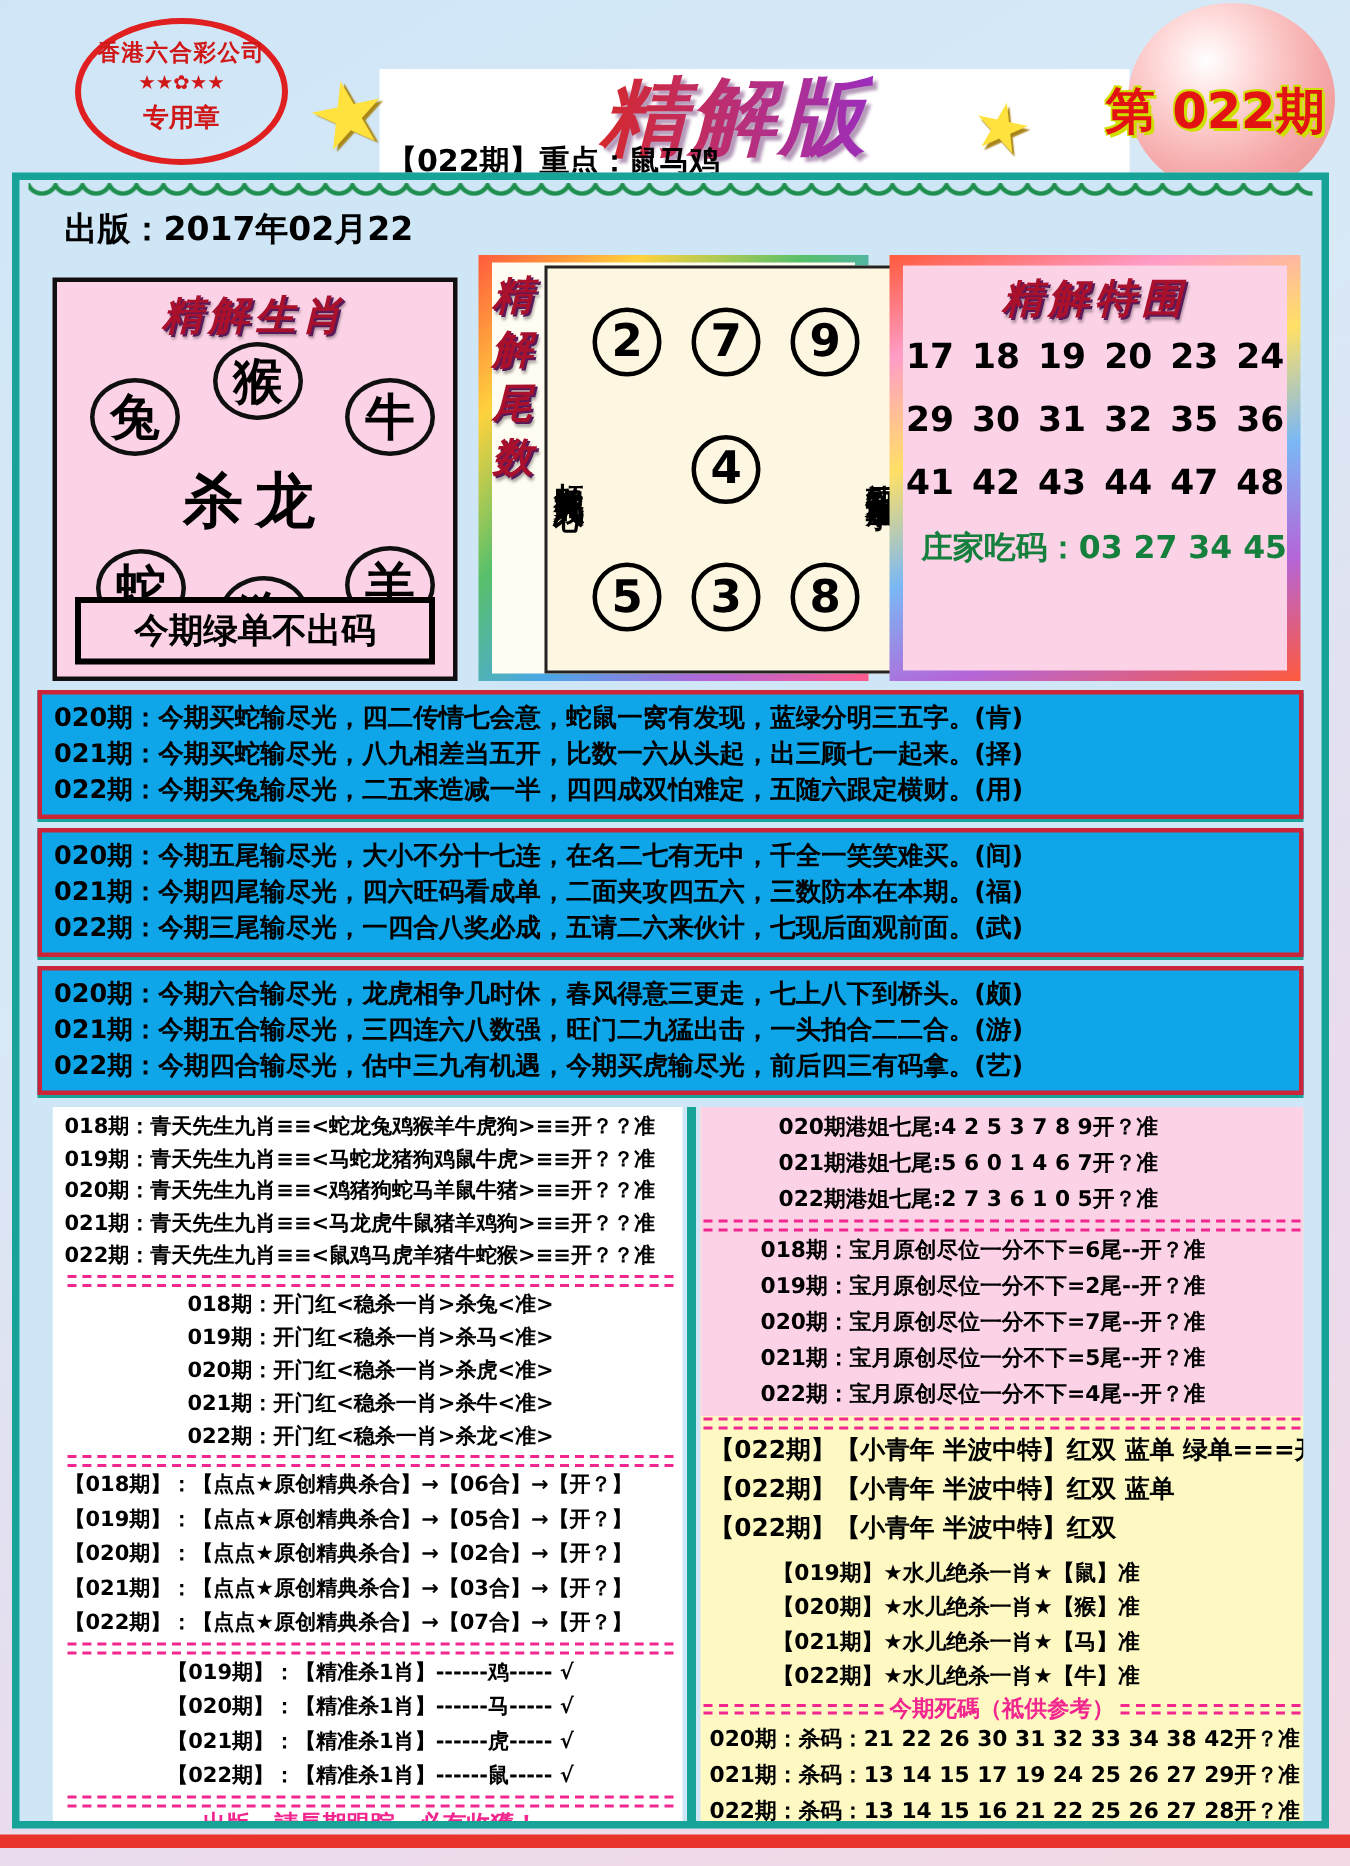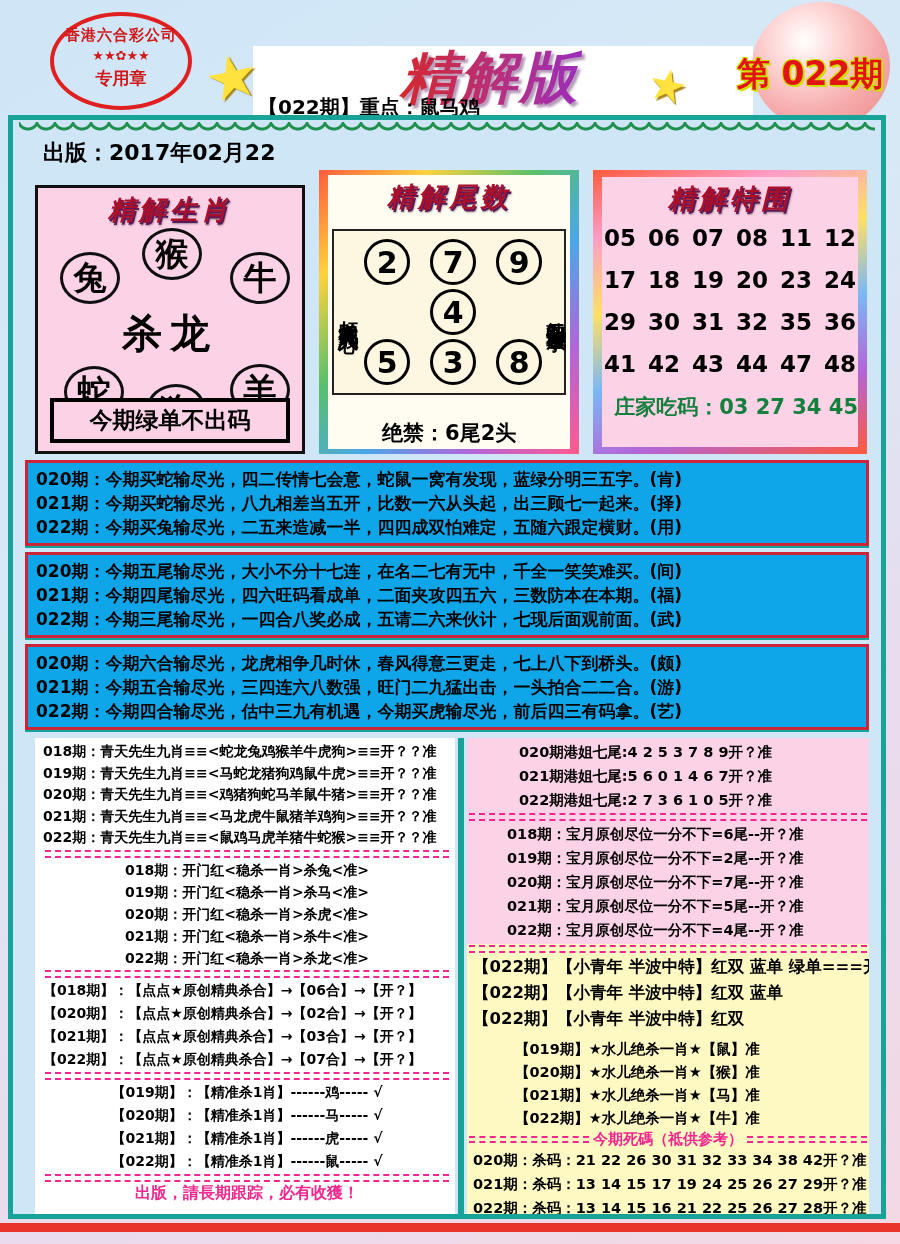--- a/index.html
+++ b/index.html
@@ -71,21 +71,21 @@
   .zc3 { left: 26px; top: 178px; } .zc4 { left: 108px; top: 196px; } .zc5 { left: 192px; top: 176px; }
   .kill { position: absolute; left: 0; top: 118px; width: 100%; text-align: center; font-size: 40px; font-weight: bold; letter-spacing: 8px; color: #000; }
   .zfoot {
     position: absolute; left: 12px; right: 12px; bottom: 8px; border: 4px solid #000;
     text-align: center; font-size: 23px; font-weight: bold; color: #000; padding: 3px 0; background: #fbd2e6;
   }
   .panel-tails {
     width: 260px; padding: 5px 9px;
     background: linear-gradient(135deg, #ff5a3c, #ffd23d 20%, #58c06a 40%, #4aa7e8 60%, #b465d8 80%, #ff5a8c 100%);
   }
-  .tails-inner { background: #fffdf2; height: 100%; display: flex; flex-direction: column; gap: 12px; }
+  .tails-inner { background: #fffdf2; height: 100%; display: flex; flex-direction: row; }
   .tails-box { border: 2px solid #222; background: #fdf6e0; margin: 2px 4px 0; flex: 1; display: flex; }
   .vtext {
     writing-mode: vertical-rl; text-orientation: upright;
     font-size: 20px; font-weight: bold; color: #000; width: 30px;
     display: flex; align-items: center; justify-content: center; letter-spacing: 2px;
   }
   .tails-mid { flex: 1; display: flex; flex-direction: column; justify-content: space-around; align-items: center; padding: 6px 0; }
   .trow { display: flex; gap: 20px; justify-content: center; }
   .dcirc {
     width: 46px; height: 46px; border: 3px solid #000; border-radius: 50%;
@@ -191,21 +191,20 @@
             </div>
             <div class="vtext">熟知二谢将成事</div>
           </div>
           <div class="tfoot">绝禁：6尾2头</div>
         </div>
       </div>
 
       <div class="panel-special">
         <div class="special-inner">
           <div class="panel-title">精解特围</div>
-          <div class="nrow">05 06 07 08 11 12</div>
           <div class="nrow">17 18 19 20 23 24</div>
           <div class="nrow">29 30 31 32 35 36</div>
           <div class="nrow">41 42 43 44 47 48</div>
           <div class="sfoot">庄家吃码：03 27 34 45</div>
         </div>
       </div>
     </div>
 
     <div class="band">
       <div class="vln">020期：今期买蛇输尽光，四二传情七会意，蛇鼠一窝有发现，蓝绿分明三五字。(肯)</div>
@@ -232,20 +231,21 @@
         <div class="ln g1">021期：青天先生九肖≡≡&lt;马龙虎牛鼠猪羊鸡狗&gt;≡≡开？？准</div>
         <div class="ln g1">022期：青天先生九肖≡≡&lt;鼠鸡马虎羊猪牛蛇猴&gt;≡≡开？？准</div>
         <div class="sep"></div>
         <div class="ln g2">018期：开门红&lt;稳杀一肖&gt;杀兔&lt;准&gt;</div>
         <div class="ln g2">019期：开门红&lt;稳杀一肖&gt;杀马&lt;准&gt;</div>
         <div class="ln g2">020期：开门红&lt;稳杀一肖&gt;杀虎&lt;准&gt;</div>
         <div class="ln g2">021期：开门红&lt;稳杀一肖&gt;杀牛&lt;准&gt;</div>
         <div class="ln g2">022期：开门红&lt;稳杀一肖&gt;杀龙&lt;准&gt;</div>
         <div class="sep"></div>
         <div class="ln g3">【018期】：【点点★原创精典杀合】→【06合】→【开？】</div>
+        <div class="ln g3">【019期】：【点点★原创精典杀合】→【05合】→【开？】</div>
         <div class="ln g3">【020期】：【点点★原创精典杀合】→【02合】→【开？】</div>
         <div class="ln g3">【021期】：【点点★原创精典杀合】→【03合】→【开？】</div>
         <div class="ln g3">【022期】：【点点★原创精典杀合】→【07合】→【开？】</div>
         <div class="sep"></div>
         <div class="ln g4">【019期】：【精准杀1肖】------鸡----- √</div>
         <div class="ln g4">【020期】：【精准杀1肖】------马----- √</div>
         <div class="ln g4">【021期】：【精准杀1肖】------虎----- √</div>
         <div class="ln g4">【022期】：【精准杀1肖】------鼠----- √</div>
         <div class="sep"></div>
         <div class="col-foot">出版，請長期跟踪，必有收獲！</div>

